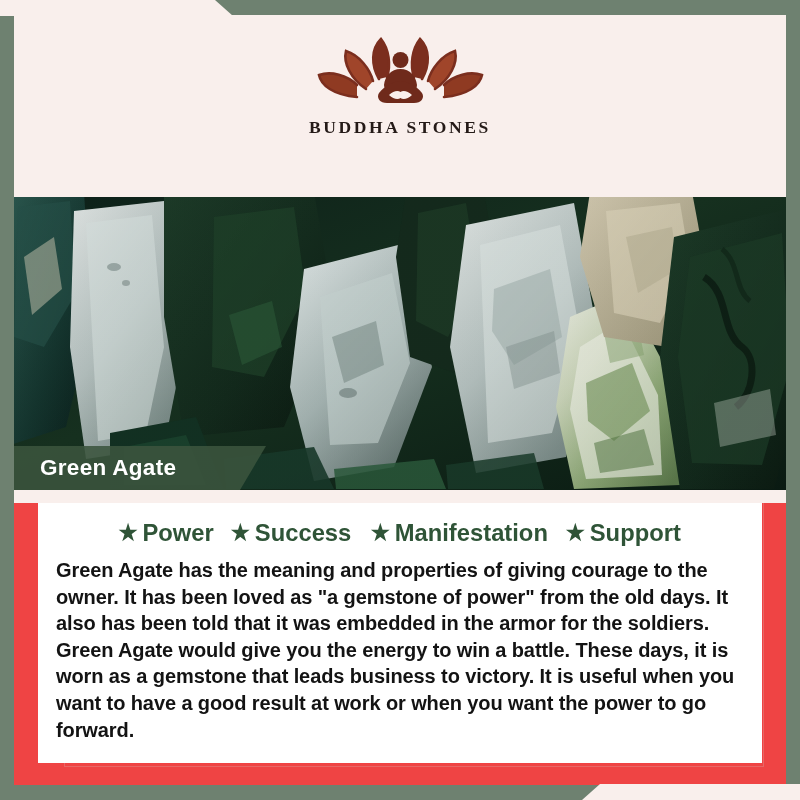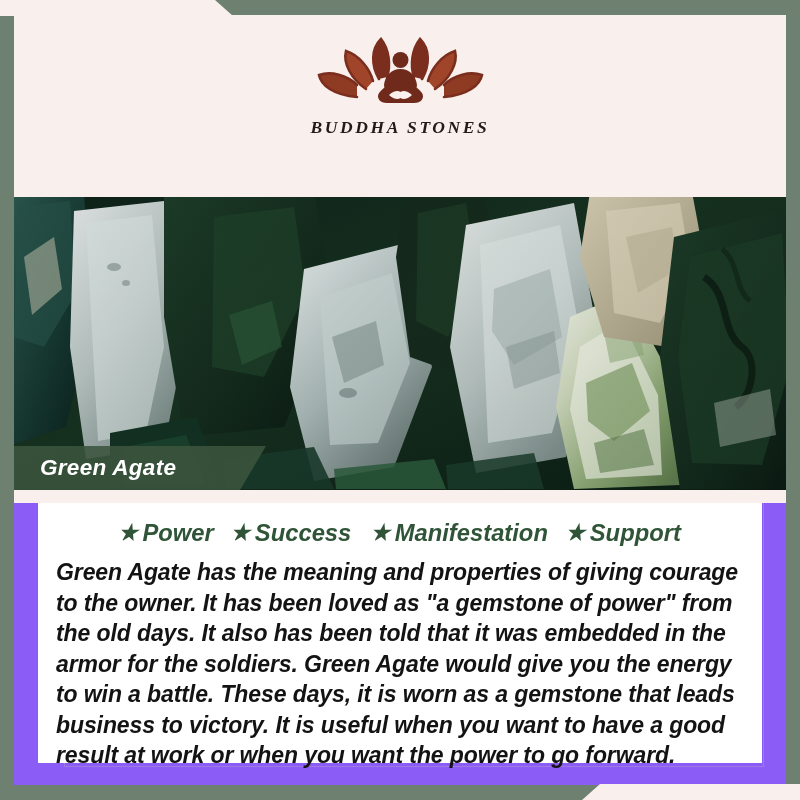--- a/index.html
+++ b/index.html
@@ -16,23 +16,22 @@
     width:800px; height:800px;
     background:#6e8170;
     overflow:hidden;
   }
 
   
   .inner {
     position:absolute;
     left:14px; top:15px;
     width:772px; height:770px;
-    background:#8b5cf6;
+    background:#ef4444;
     overflow:hidden;
-    font-style:italic;
   }
 
   
   .wedge-top {
     position:absolute; left:0; top:0;
     width:240px; height:16px;
     background:#f9efec;
     clip-path:polygon(0 0, 215px 0, 233px 16px, 0 16px);
     z-index:6;
   }
@@ -138,21 +137,21 @@
     display:flex; align-items:center; gap:5px;
     font-family:"Liberation Sans Narrow","Liberation Sans", sans-serif;
     font-size:24.5px; font-weight:700;
     color:#2f5437;
     white-space:nowrap;
     transform:scaleX(0.97);
   }
   .star { font-size:22px; line-height:1; color:#2f5437; }
   .desc {
     font-family:"Liberation Sans Narrow","Liberation Sans", sans-serif;
-    font-size:23px; font-weight:600;
+    font-size:20px; font-weight:600;
     color:#131313;
     line-height:1.33;
     letter-spacing:-0.1px;
     text-align:left;
     padding:0 4px;
   }
 </style>
 </head>
 <body>
 

